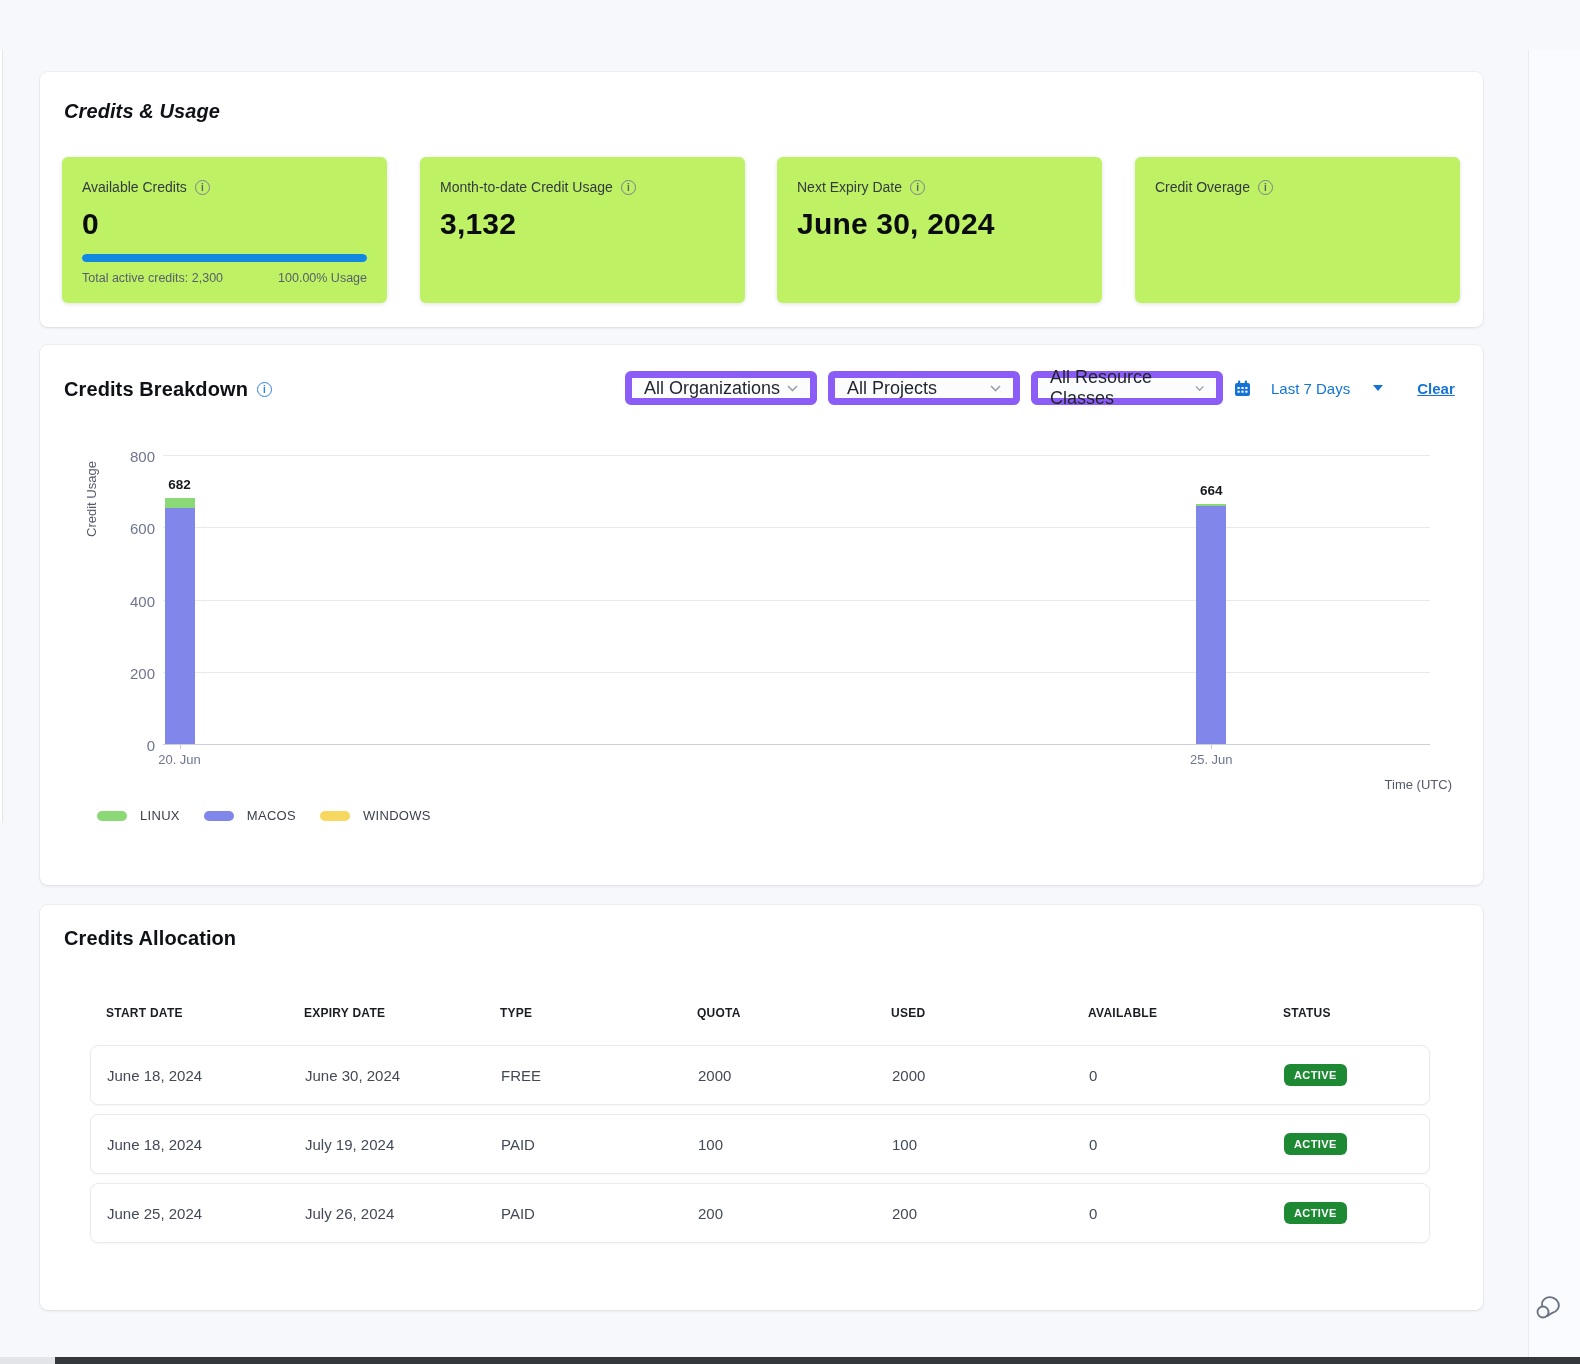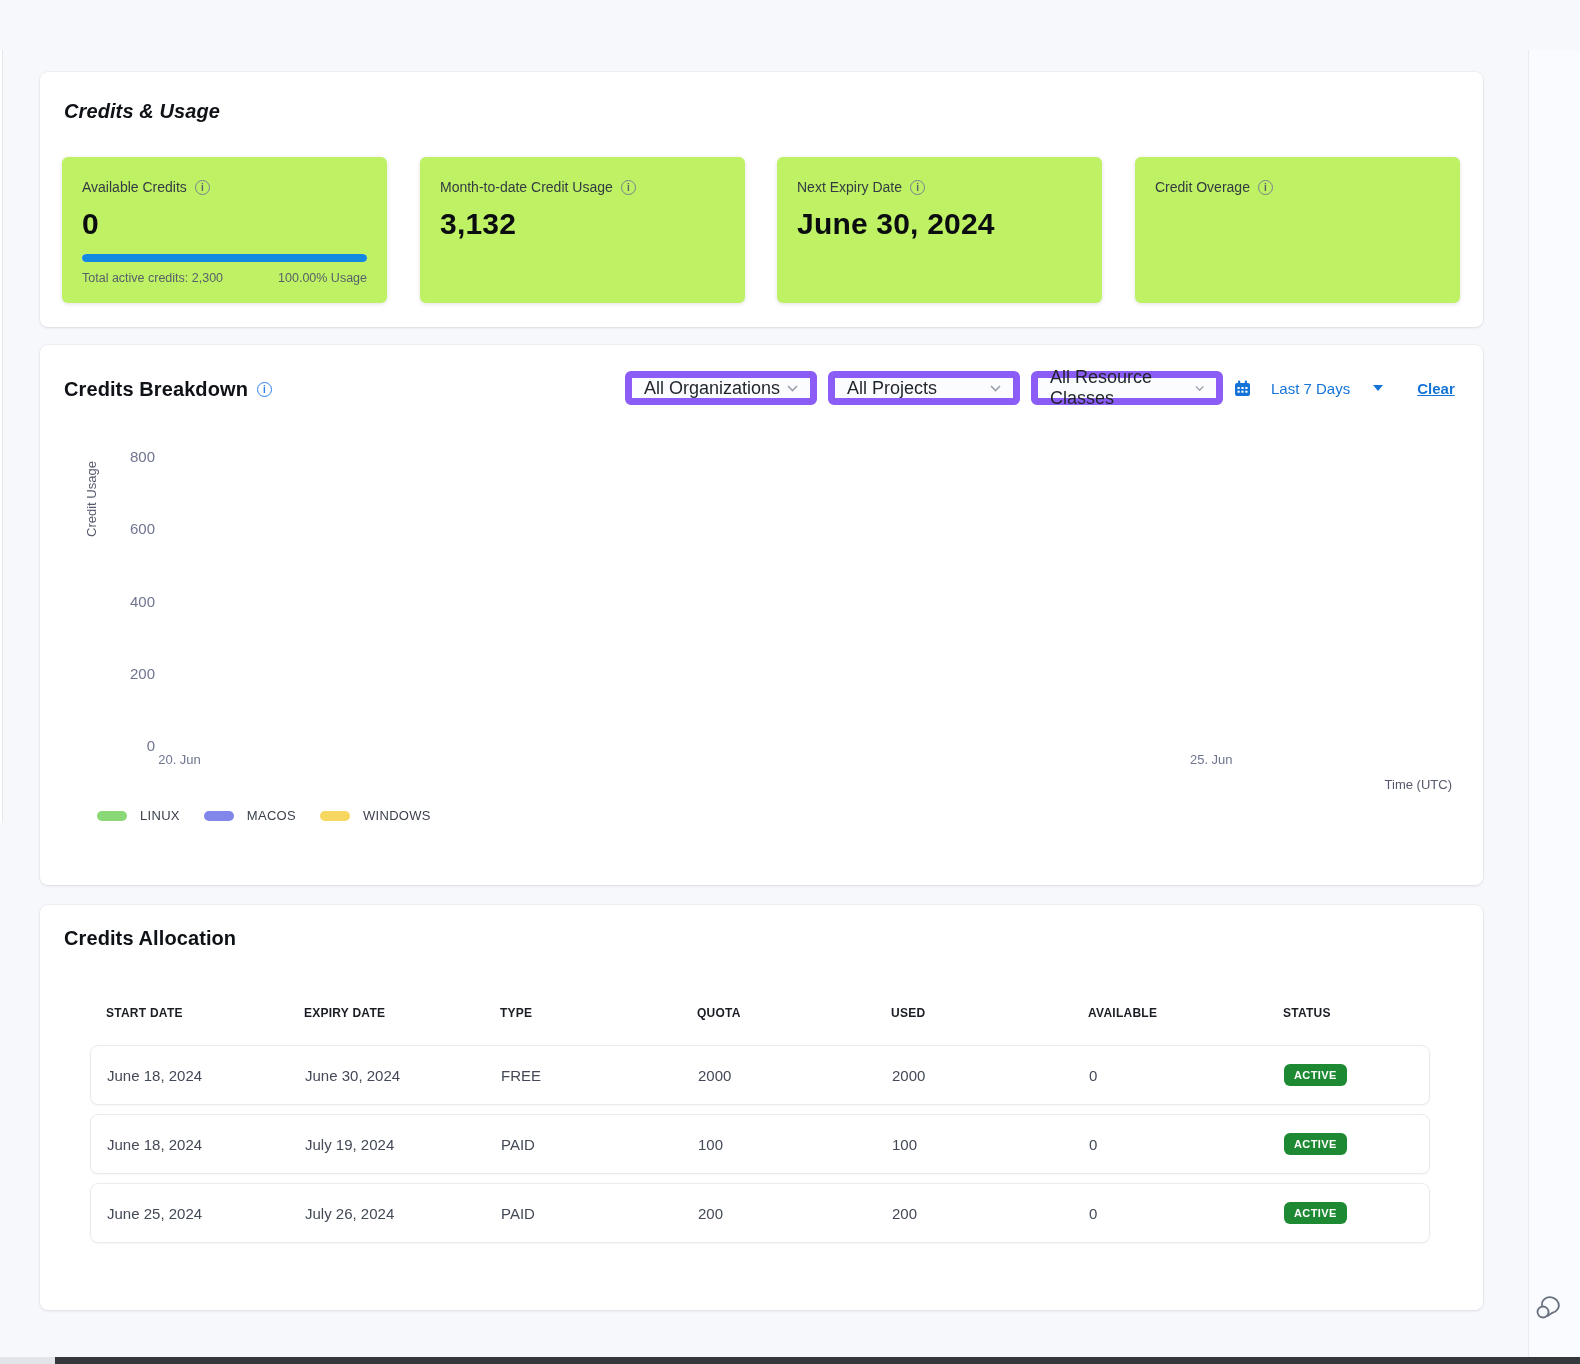--- a/index.html
+++ b/index.html
@@ -175,20 +175,39 @@
             </g>
         </svg>
         <span>Last 7 Days</span>
         <span class="caret-down"></span>
       </div>
       <span class="clear-link">Clear</span>
     </div>
 
     <div class="chart">
       <div class="ylabel-rot">Credit Usage</div>
+      <div class="plot" id="plot">
+          <div class="gridline zero" style="top: 289px;"></div>
+          <div class="gridline" style="top: 216.75px;"></div>
+          <div class="gridline" style="top: 144.5px;"></div>
+          <div class="gridline" style="top: 72.25px;"></div>
+          <div class="gridline" style="top: 0px;"></div>
+          <div class="bar" style="left: 1.50814px; height: 289px;">
+            <div class="seg" style="bottom: 0px; height: 235.535px; background: rgb(129, 134, 234);"></div>
+            <div class="seg" style="bottom: 235.535px; height: 10.8375px; background: rgb(139, 216, 119);"></div>
+            <div class="bar-total" style="bottom: 252.373px;">682</div>
+          </div>
+          <div class="tickmark" style="left: 16.5081px;"></div>
+          <div class="bar" style="left: 1033.27px; height: 289px;">
+            <div class="seg" style="bottom: 0px; height: 238.425px; background: rgb(129, 134, 234);"></div>
+            <div class="seg" style="bottom: 238.425px; height: 1.445px; background: rgb(139, 216, 119);"></div>
+            <div class="bar-total" style="bottom: 245.87px;">664</div>
+          </div>
+          <div class="tickmark" style="left: 1048.27px;"></div>
+        </div>
       <div id="axis-labels">
           <div class="ytick" style="top: 392px;">0</div>
           <div class="ytick" style="top: 319.75px;">200</div>
           <div class="ytick" style="top: 247.5px;">400</div>
           <div class="ytick" style="top: 175.25px;">600</div>
           <div class="ytick" style="top: 103px;">800</div>
           <div class="xtick" style="left: 139.508px; top: 407px;">20. Jun</div>
           <div class="xtick" style="left: 1171.27px; top: 407px;">25. Jun</div>
         </div>
       <div class="xlabel">Time (UTC)</div>

